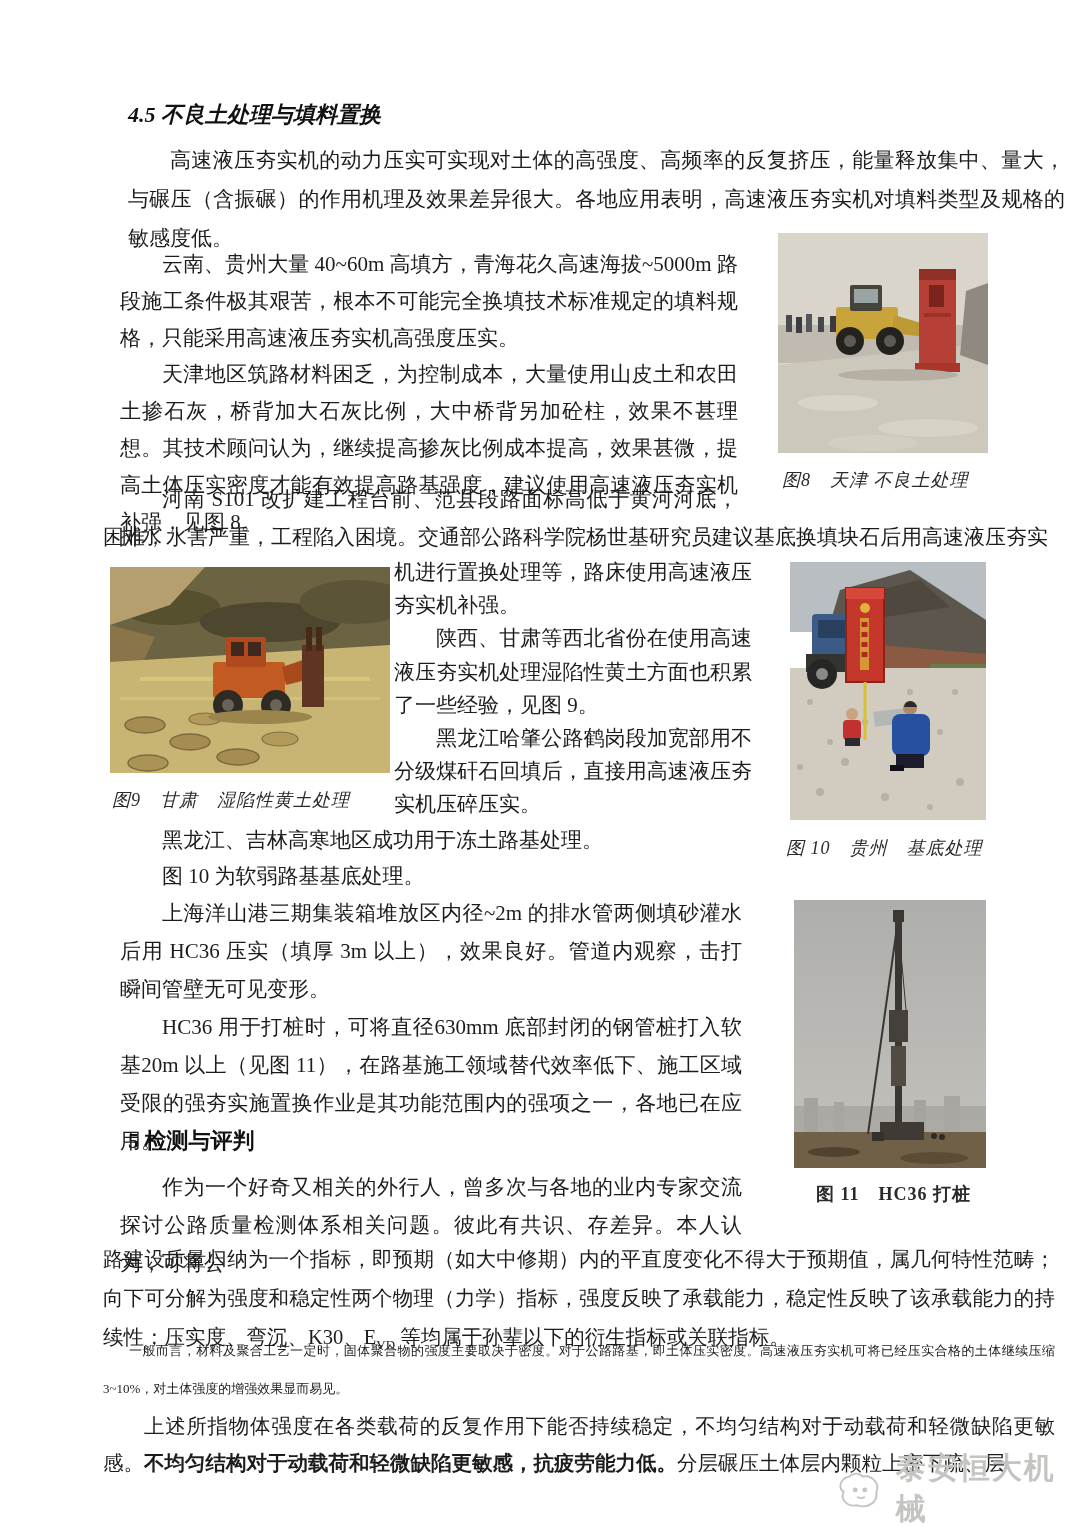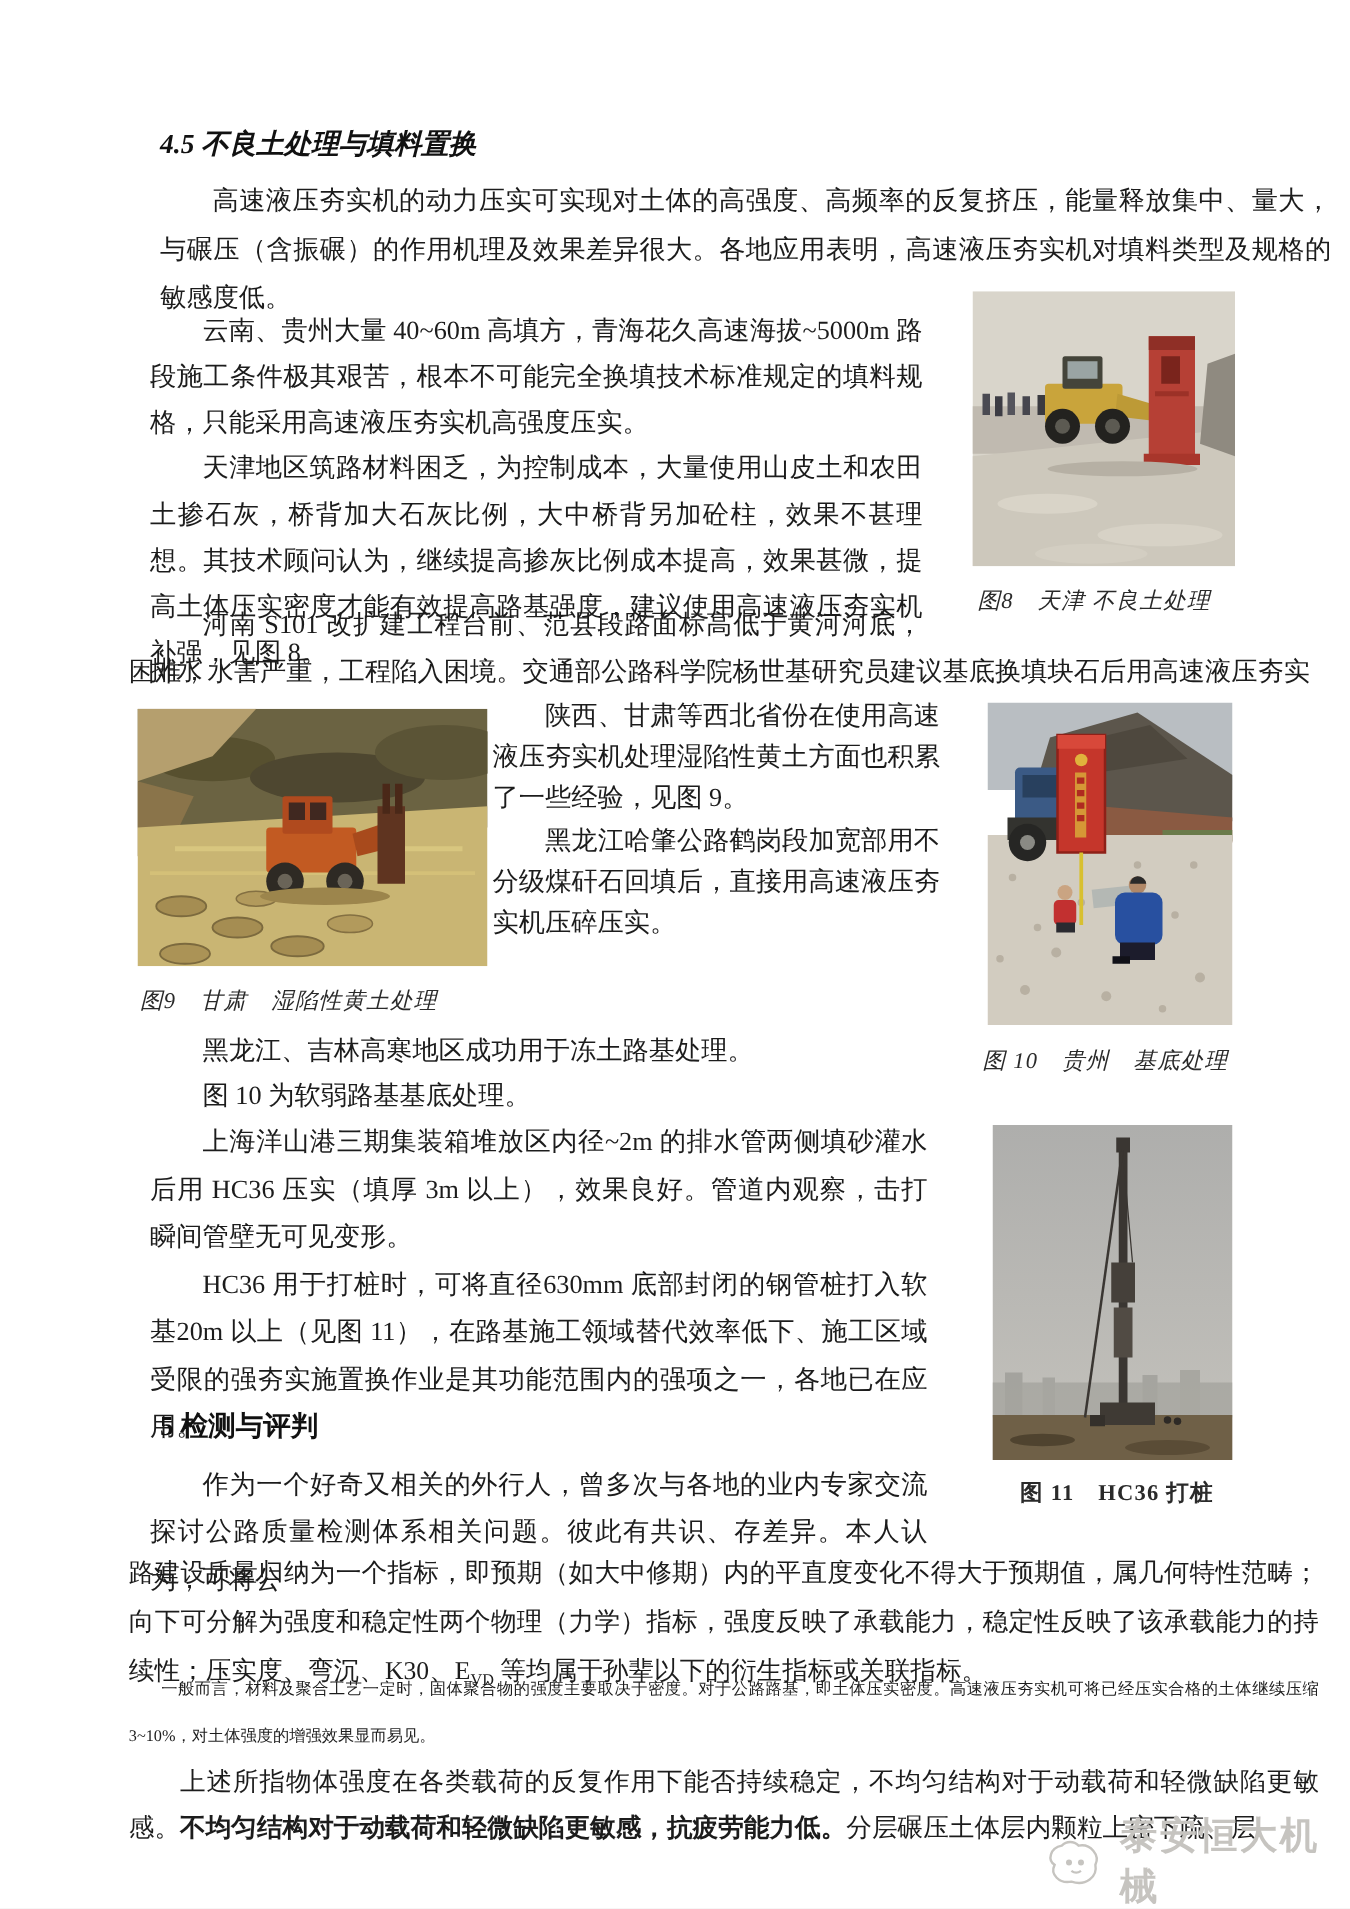--- a/index.html
+++ b/index.html
@@ -80,20 +80,21 @@
       </g>
       <ellipse cx="120" cy="142" rx="60" ry="6" fill="#b6b0a4"></ellipse>
     </svg>
   </div>
   <div class="cap" style="left:772px;top:468px;margin-left:10px;">图8　天津 不良土处理</div>
 
   <div class="blk body21 indent" style="left:120px;top:481px;width:618px;line-height:37px;">河南 S101 改扩建工程台前、范县段路面标高低于黄河河底，排水</div>
   <div class="blk body21" style="left:103px;top:519px;width:952px;line-height:37px;">困难，水害严重，工程陷入困境。交通部公路科学院杨世基研究员建议基底换填块石后用高速液压夯实</div>
 
   <div class="blk body21" style="left:394px;top:556px;width:358px;line-height:33.2px;">
+    <p>机进行置换处理等，路床使用高速液压夯实机补强。</p>
     <p class="indent">陕西、甘肃等西北省份在使用高速液压夯实机处理湿陷性黄土方面也积累了一些经验，见图 9。</p>
     <p class="indent">黑龙江哈肇公路鹤岗段加宽部用不分级煤矸石回填后，直接用高速液压夯实机压碎压实。</p>
   </div>
 
   <div class="photo" style="left:110px;top:567px;">
     <svg width="280" height="206" viewBox="0 0 280 206">
       <rect x="0" y="0" width="280" height="95" fill="#6b6342"></rect>
       <ellipse cx="60" cy="40" rx="50" ry="18" fill="#57502f"></ellipse>
       <ellipse cx="160" cy="55" rx="70" ry="20" fill="#4e4730"></ellipse>
       <ellipse cx="245" cy="35" rx="55" ry="22" fill="#5b5436"></ellipse>

